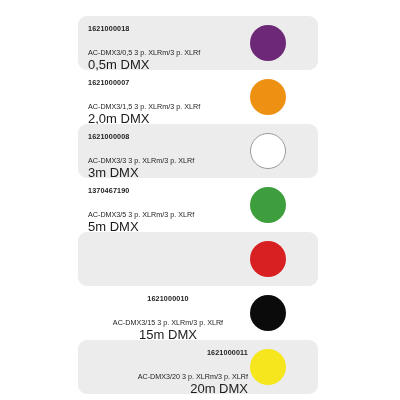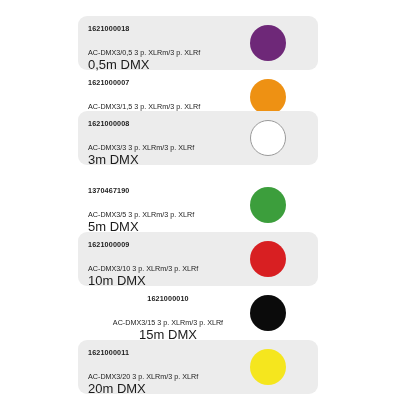--- a/index.html
+++ b/index.html
@@ -90,57 +90,52 @@
 
   <div class="product-row" style="top:70px;">
     <div class="row-text">
       <div class="art-no">1621000007</div>
       <div class="desc">AC-DMX3/1,5 3 p. XLRm/3 p. XLRf</div>
       <div class="length">2,0m DMX</div>
     </div>
     <div class="swatch" style="background-color: rgb(238, 145, 19);"></div>
   </div>
 
-  <div class="product-row shaded" style="top:111px;">
+  <div class="product-row shaded" style="top:124px;">
     <div class="row-text">
       <div class="art-no">1621000008</div>
       <div class="desc">AC-DMX3/3 3 p. XLRm/3 p. XLRf</div>
       <div class="length">3m DMX</div>
     </div>
     <div class="swatch outlined" style="background-color: rgb(255, 255, 255);"></div>
   </div>
 
   <div class="product-row" style="top:178px;">
     <div class="row-text">
       <div class="art-no">1370467190</div>
       <div class="desc">AC-DMX3/5 3 p. XLRm/3 p. XLRf</div>
       <div class="length">5m DMX</div>
     </div>
     <div class="swatch" style="background-color: rgb(60, 158, 60);"></div>
   </div>
 
   <div class="product-row shaded" style="top:232px;">
-    <div class="row-text">
-      <div class="art-no">1621000009</div>
-      <div class="desc">AC-DMX3/10 3 p. XLRm/3 p. XLRf</div>
-      <div class="length">10m DMX</div>
-    </div>
     <div class="swatch" style="background-color: rgb(216, 31, 34);"></div>
   </div>
 
   <div class="product-row" style="top:286px;text-align:center;">
     <div class="row-text">
       <div class="art-no">1621000010</div>
       <div class="desc">AC-DMX3/15 3 p. XLRm/3 p. XLRf</div>
       <div class="length">15m DMX</div>
     </div>
     <div class="swatch" style="background-color: rgb(11, 11, 11);"></div>
   </div>
 
-  <div class="product-row shaded" style="top:340px;">
+  <div class="product-row shaded" style="top:340px;text-align:right;">
     <div class="row-text">
       <div class="art-no">1621000011</div>
       <div class="desc">AC-DMX3/20 3 p. XLRm/3 p. XLRf</div>
       <div class="length">20m DMX</div>
     </div>
     <div class="swatch" style="background-color: rgb(245, 230, 30);"></div>
   </div>
 
 </div>
 

